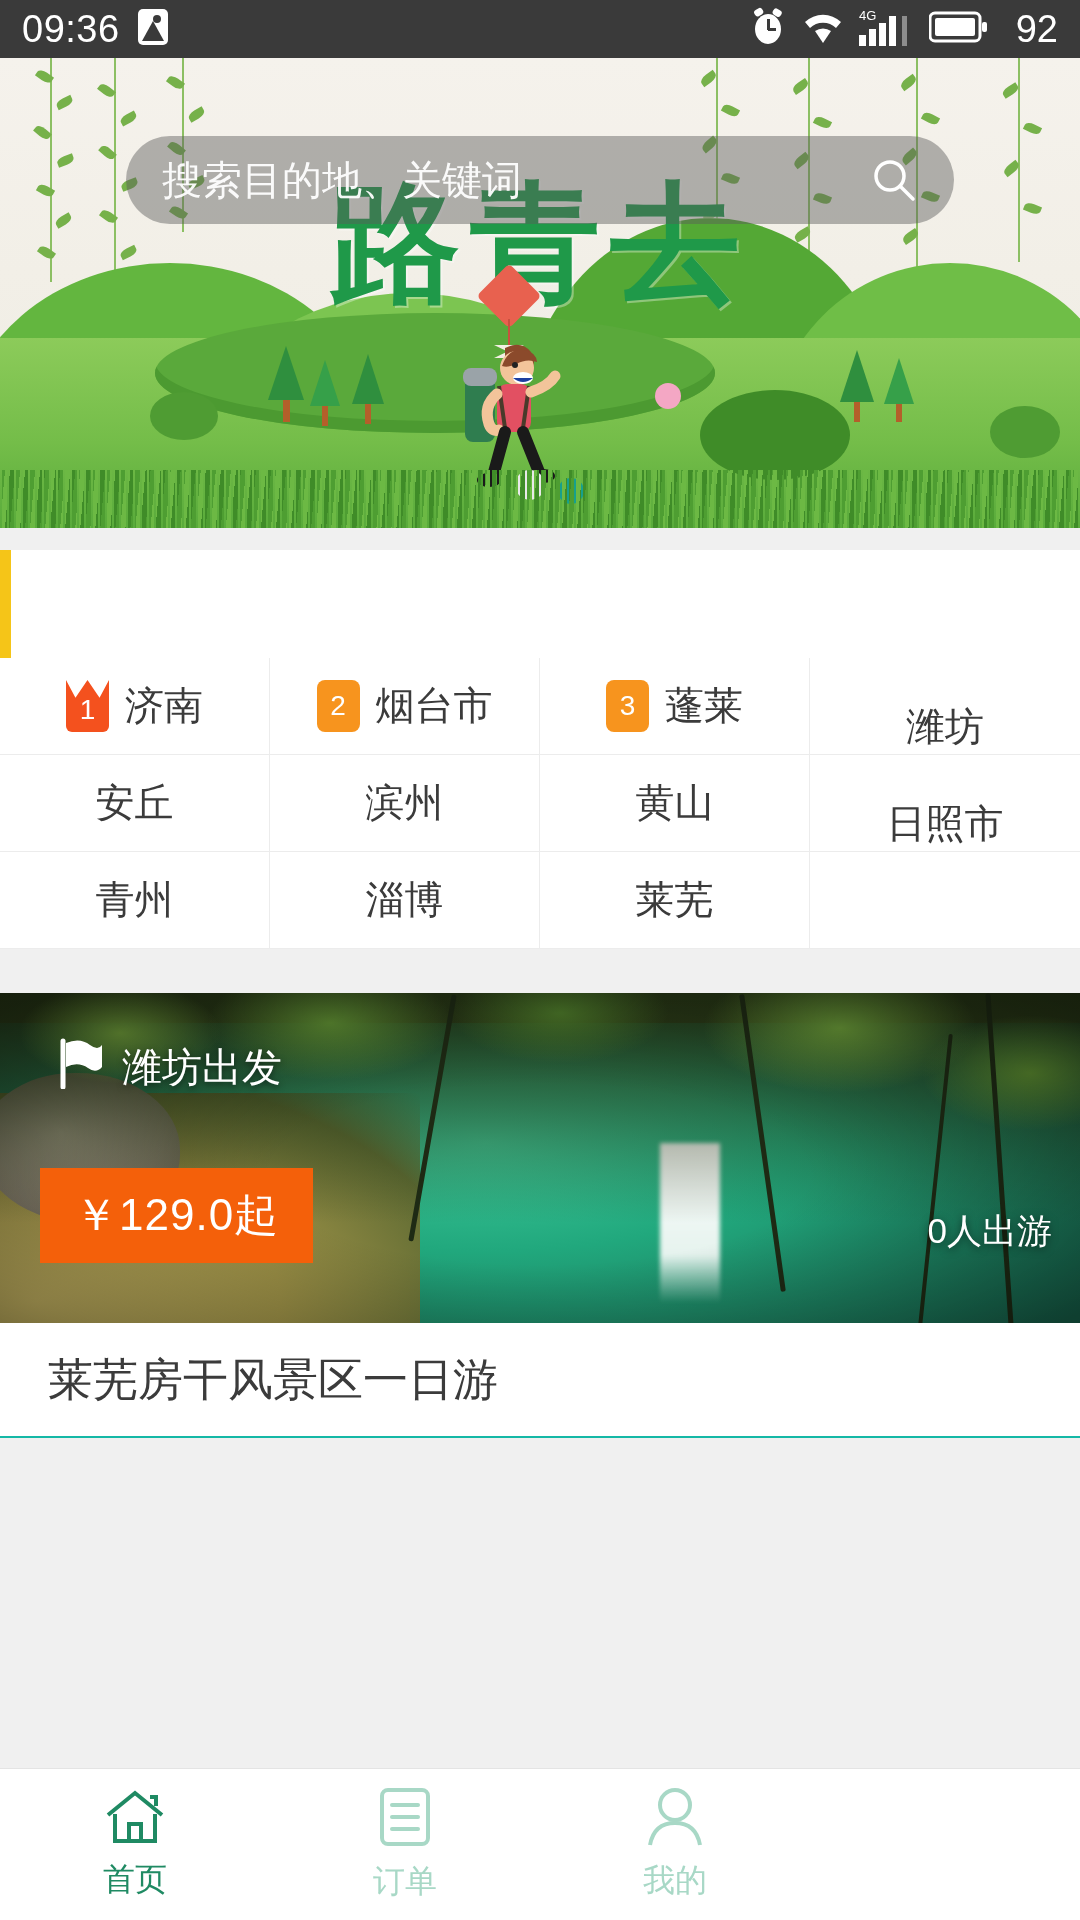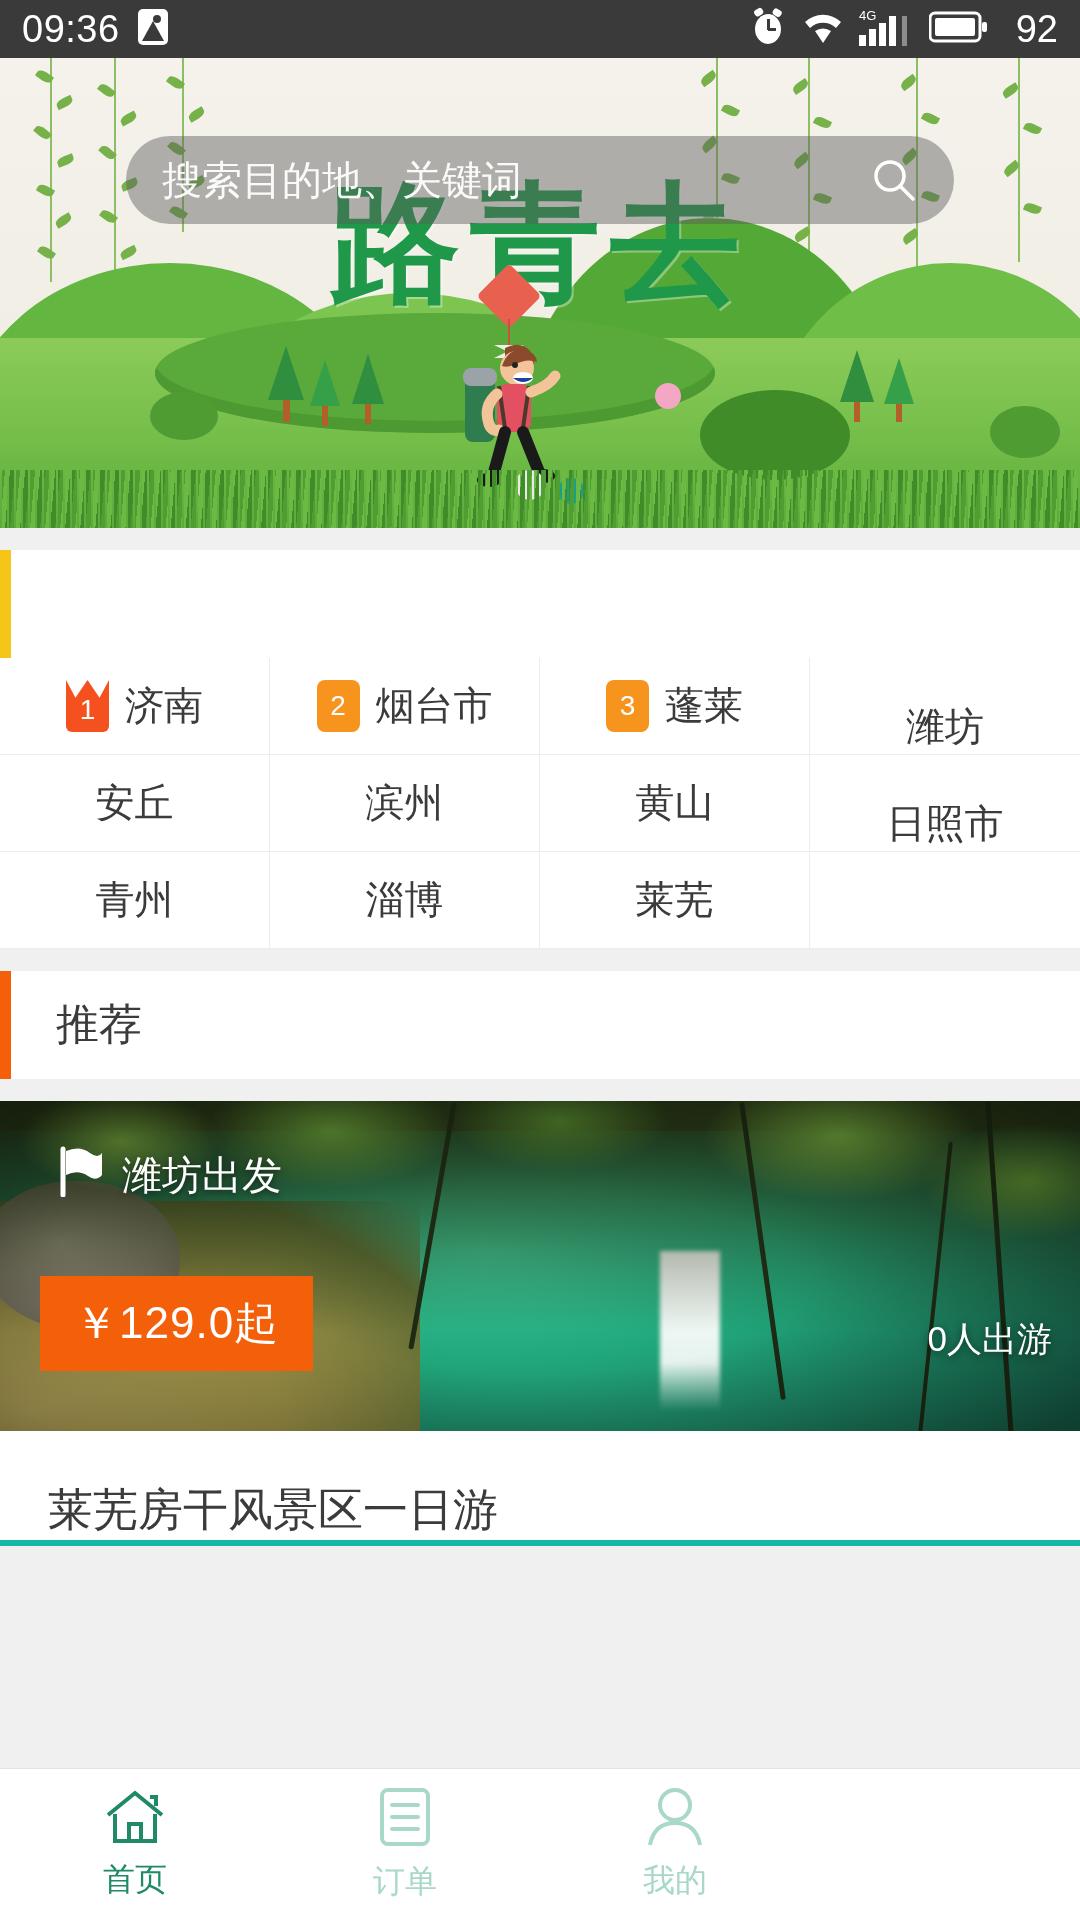--- a/index.html
+++ b/index.html
@@ -148,22 +148,22 @@
     position: absolute; left: 40px; bottom: 60px;
     background: #f4600a; color: #fff; font-size: 44px;
     padding: 18px 34px; letter-spacing: 1px;
   }
   .joiners {
     position: absolute; right: 28px; bottom: 68px;
     color: #fff; font-size: 35px; text-shadow: 0 2px 8px rgba(0,0,0,.6);
   }
 
   .prod-title-wrap {
-    background: #fff; height: 115px; display: flex; align-items: flex-end;
-    padding-left: 48px; border-bottom: 6px solid #14b8a6;
+    background: #fff; height: 115px; display: flex; align-items: center;
+    padding-left: 48px; border-bottom: 2px solid #14b8a6;
   }
   .prod-title { font-size: 45px; color: #3b3b3b; }
 
   
   .tabbar {
     position: absolute; left: 0; bottom: 0; width: 1080px; height: 152px;
     background: #fff; border-top: 1px solid #e4e4e4;
     display: grid; grid-template-columns: repeat(4,1fr); align-items: center;
   }
   .tab { display: flex; flex-direction: column; align-items: center; gap: 8px; }
@@ -410,24 +410,20 @@
         <span class="cell-name">淄博</span>
       </div>
       <div class="cell">
         <span class="cell-name">莱芜</span>
       </div>
       <div class="cell cell-empty"></div>
     </div>
 
   <div class="gap"></div>
 
-  <div class="sec-header">
-    <span class="sec-bar" style="background:#f4600a;"></span>
-    <span class="sec-title">推荐</span>
-  </div>
 
   <div class="gap"></div>
 
   <div class="product">
     <div class="prod-photo">
       <div class="pp-sky"></div>
       <div class="pp-cliff"></div>
       <div class="pp-water"></div>
       <div class="pp-shore"></div>
       <div class="pp-rockL"></div>

